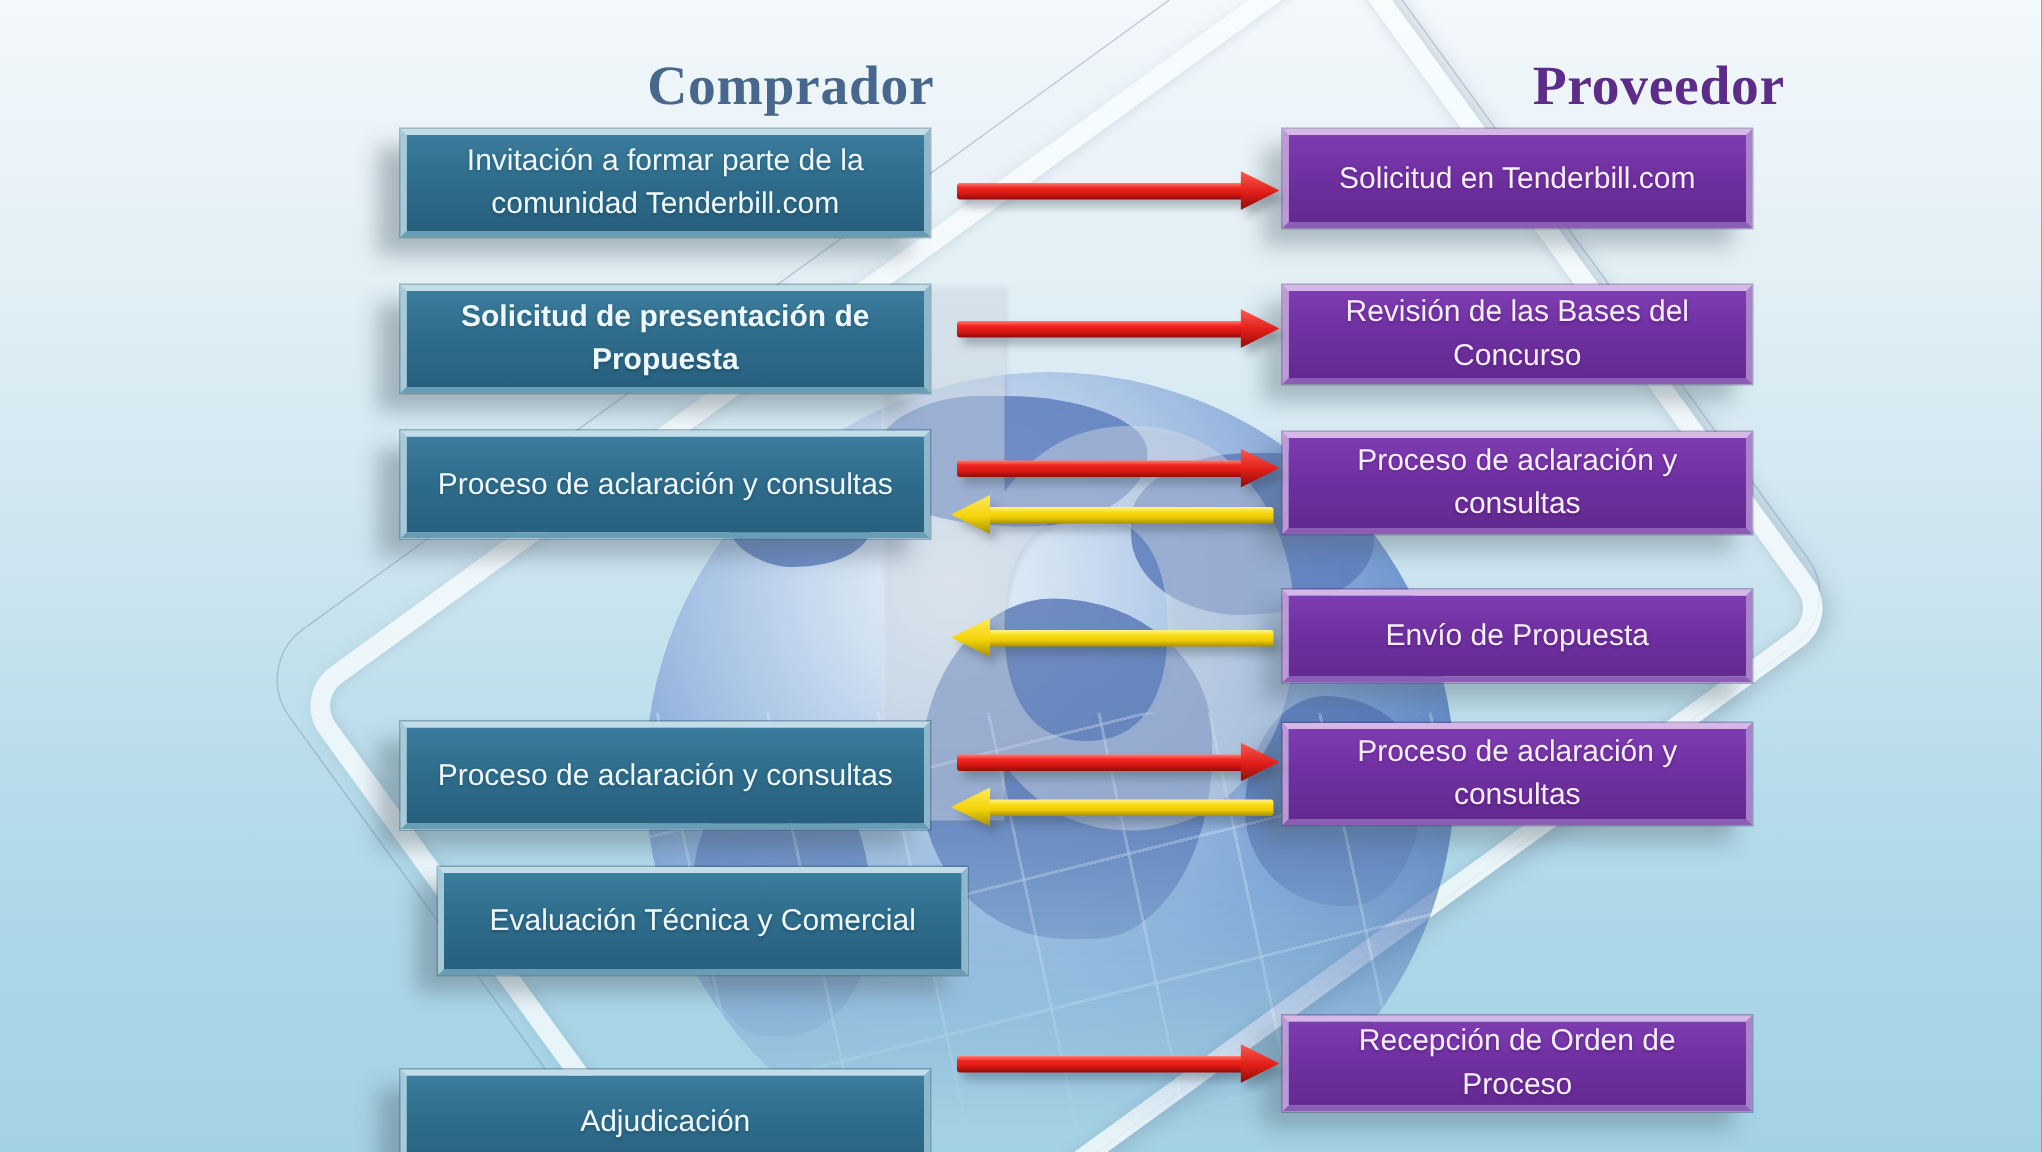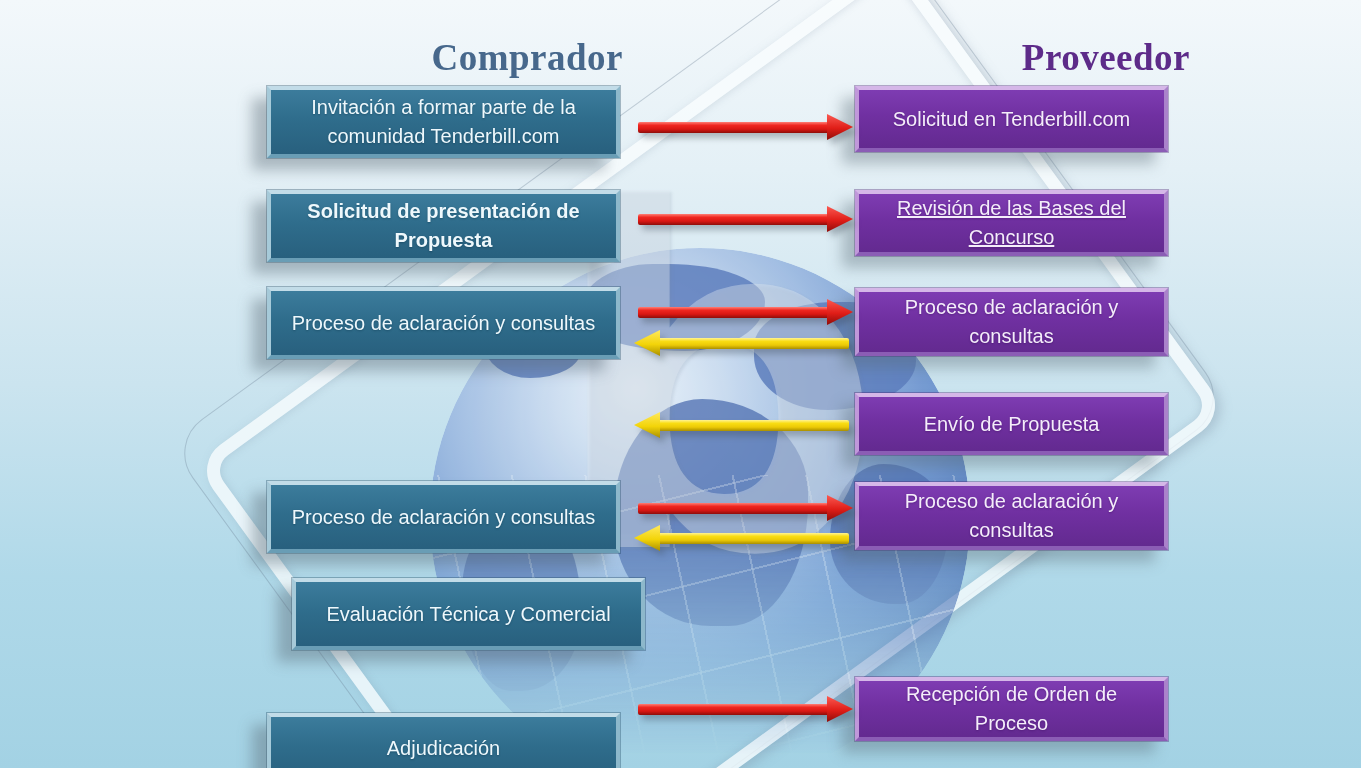--- a/index.html
+++ b/index.html
@@ -108,21 +108,21 @@
   <div class="col-title provider">Proveedor</div>
 
   <div class="pbox teal" style="top:86px;height:72px;">Invitación a formar parte de la comunidad Tenderbill.com</div>
   <div class="pbox teal" style="top:190px;height:72px;font-weight:bold;">Solicitud de presentación de Propuesta</div>
   <div class="pbox teal" style="top:287px;height:72px;">Proceso de aclaración y consultas</div>
   <div class="pbox teal" style="top:481px;height:72px;">Proceso de aclaración y consultas</div>
   <div class="pbox teal" style="top:578px;height:72px;margin-left:25px;">Evaluación Técnica y Comercial</div>
   <div class="pbox teal" style="top:713px;height:71px;">Adjudicación</div>
 
   <div class="pbox purple" style="top:86px;height:66px;">Solicitud en Tenderbill.com</div>
-  <div class="pbox purple" style="top:190px;height:66px;text-decoration:underline;">Revisión de las Bases del Concurso</div>
+  <div class="pbox purple" style="top:190px;height:66px;">Revisión de las Bases del Concurso</div>
   <div class="pbox purple" style="top:288px;height:68px;">Proceso de aclaración y consultas</div>
   <div class="pbox purple" style="top:393px;height:62px;">Envío de Propuesta</div>
   <div class="pbox purple" style="top:482px;height:68px;">Proceso de aclaración y consultas</div>
   <div class="pbox purple" style="top:677px;height:64px;">Recepción de Orden de Proceso</div>
 
   <div class="arrow red right" style="top:114px;">
       <div class="shaft"></div>
       <div class="head"></div>
     </div>
   <div class="arrow red right" style="top:206px;">

